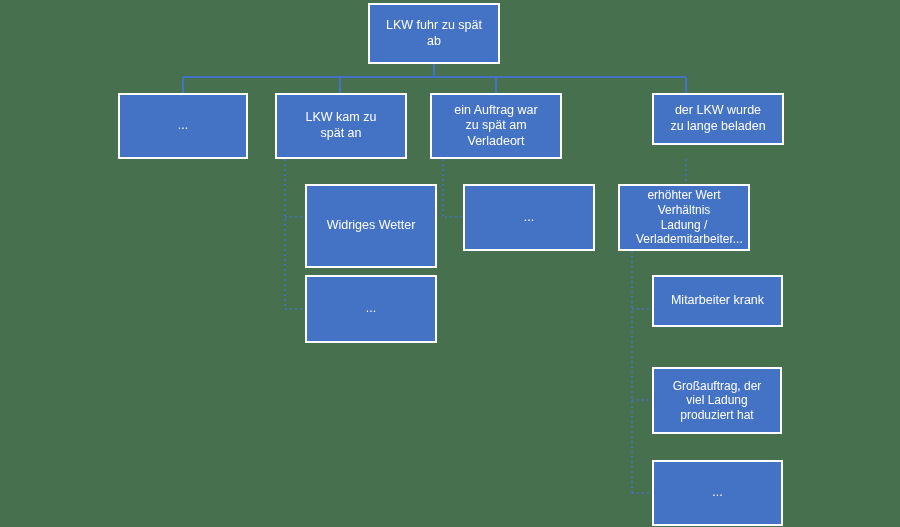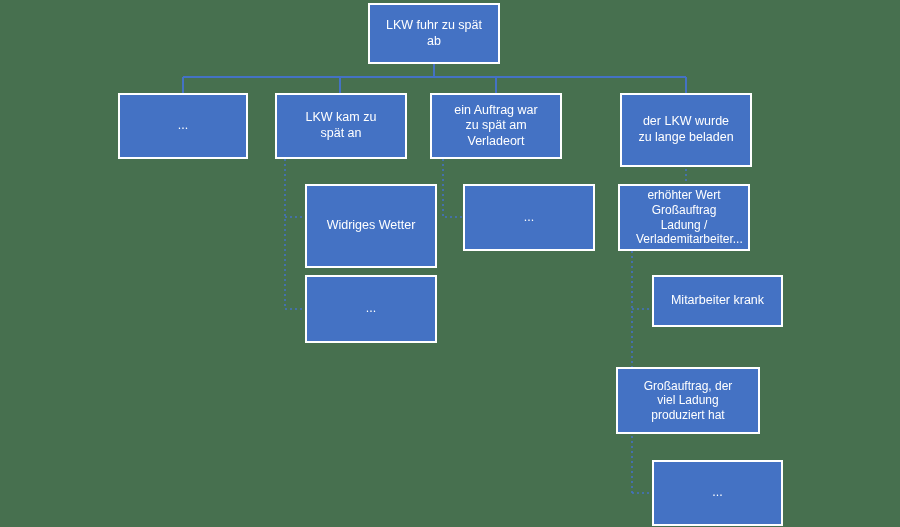--- a/index.html
+++ b/index.html
@@ -79,45 +79,45 @@
   </div>
 
   <div class="node" style="left:275px;top:93px;width:132px;height:66px">
     <span class="lbl">LKW kam zu spät an</span>
   </div>
 
   <div class="node" style="left:430px;top:93px;width:132px;height:66px">
     <span class="lbl">ein Auftrag war zu spät am Verladeort</span>
   </div>
 
-  <div class="node" style="left:620px;top:93px;width:132px;height:74px">
+  <div class="node" style="left:652px;top:93px;width:132px;height:52px">
     <span class="lbl">der LKW wurde zu lange beladen</span>
   </div>
 
   <div class="node" style="left:305px;top:184px;width:132px;height:84px">
     <span class="lbl">Widriges Wetter</span>
   </div>
 
   <div class="node" style="left:463px;top:184px;width:132px;height:67px">
     <span class="lbl">...</span>
   </div>
 
   <div class="node small" style="left:618px;top:184px;width:132px;height:67px">
-    <span class="lbl">erhöhter Wert Großauftrag Ladung / Verlademitarbeiter...</span>
+    <span class="lbl">erhöhter Wert Verhältnis Ladung / Verlademitarbeiter...</span>
   </div>
 
   <div class="node" style="left:305px;top:275px;width:132px;height:68px">
     <span class="lbl">...</span>
   </div>
 
   <div class="node" style="left:652px;top:275px;width:131px;height:52px">
     <span class="lbl">Mitarbeiter krank</span>
   </div>
 
-  <div class="node small" style="left:616px;top:367px;width:144px;height:67px">
+  <div class="node small" style="left:652px;top:367px;width:130px;height:67px">
     <span class="lbl">Großauftrag, der viel Ladung produziert hat</span>
   </div>
 
   <div class="node" style="left:652px;top:460px;width:131px;height:66px">
     <span class="lbl">...</span>
   </div>
 
 </div>
 
 </body></html>

